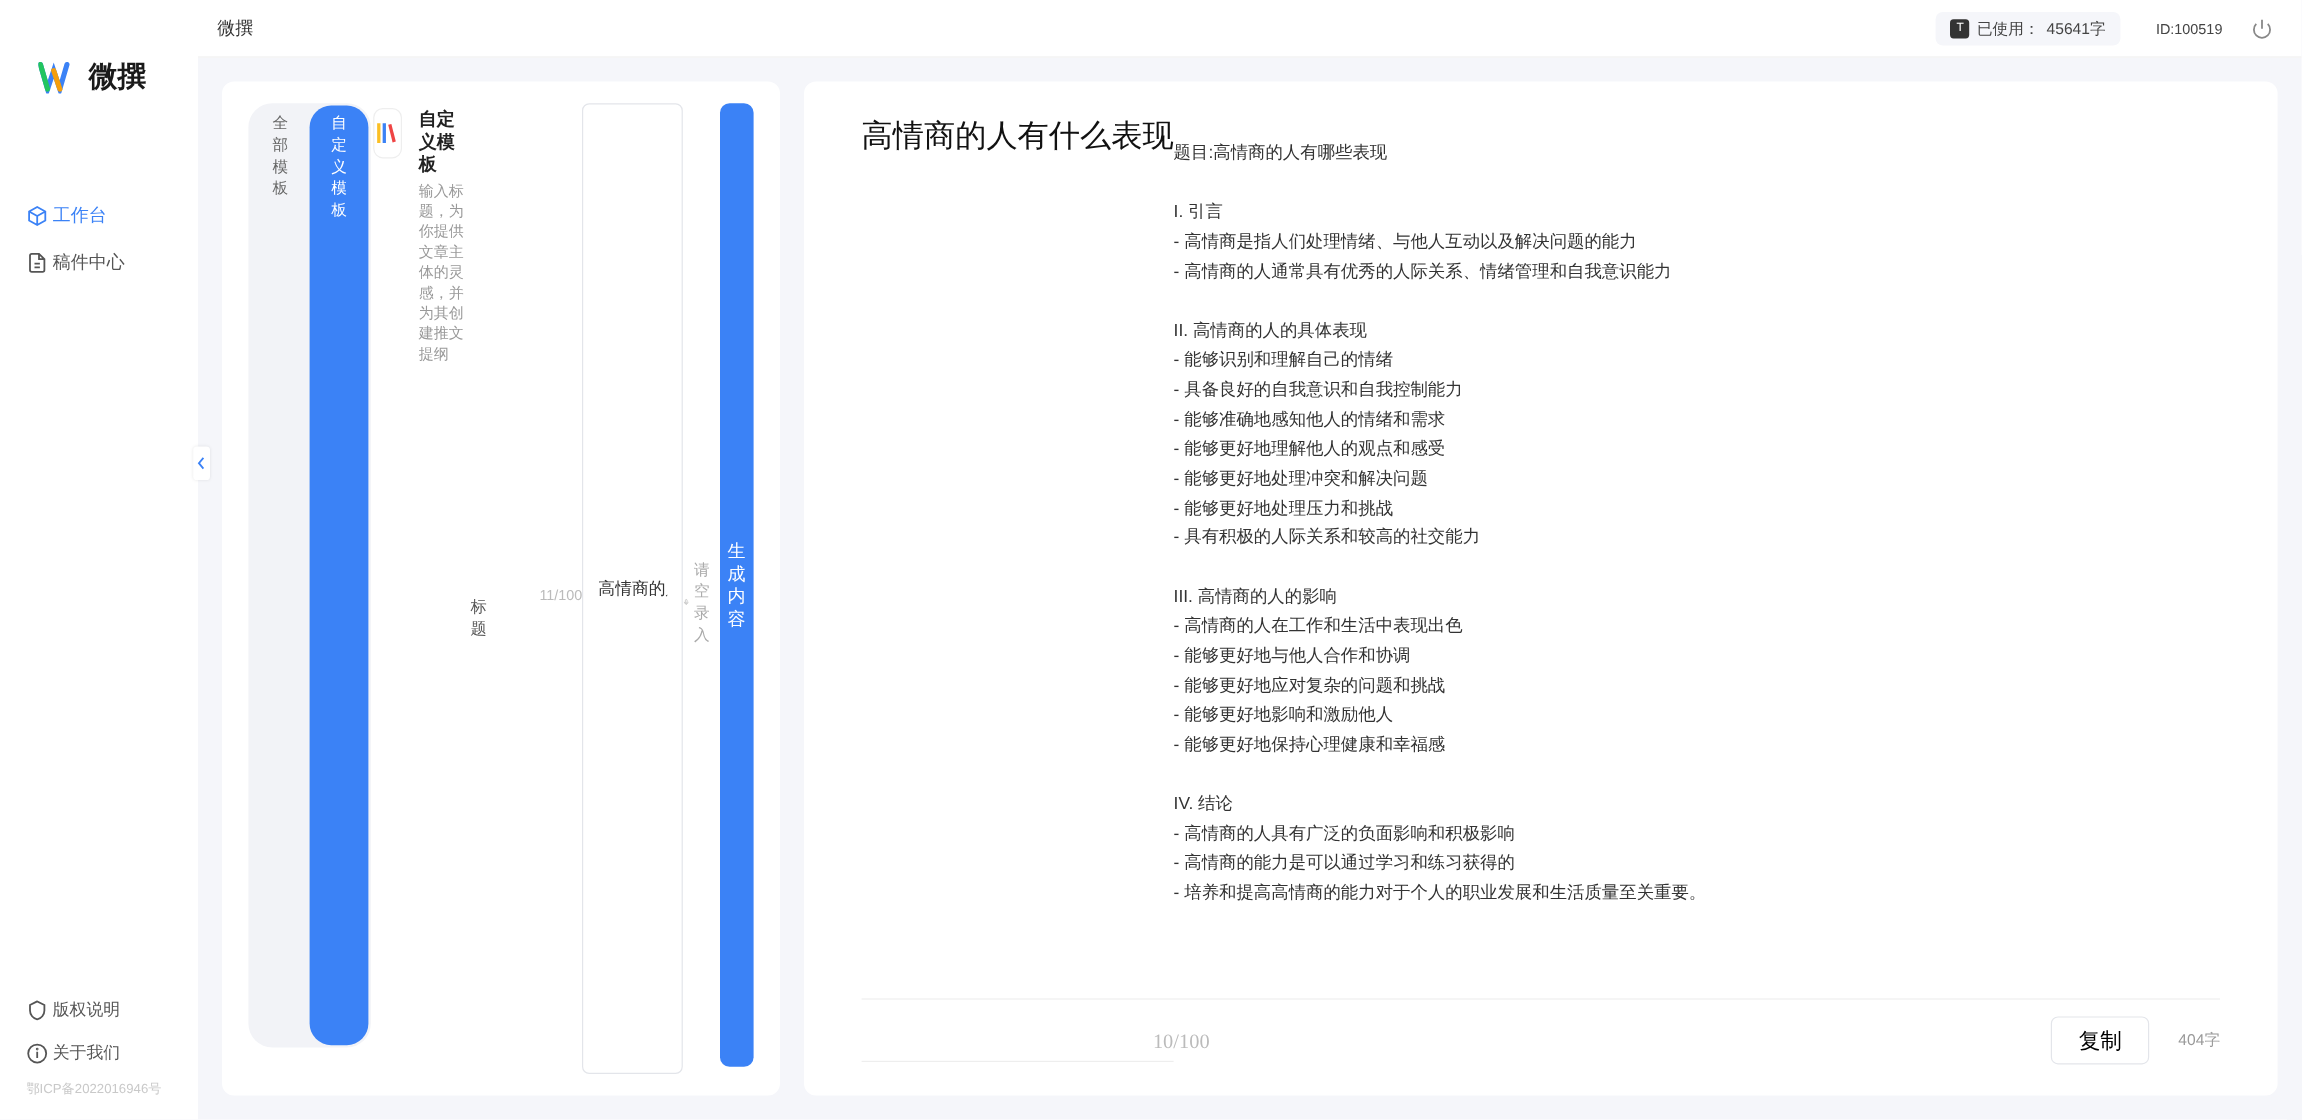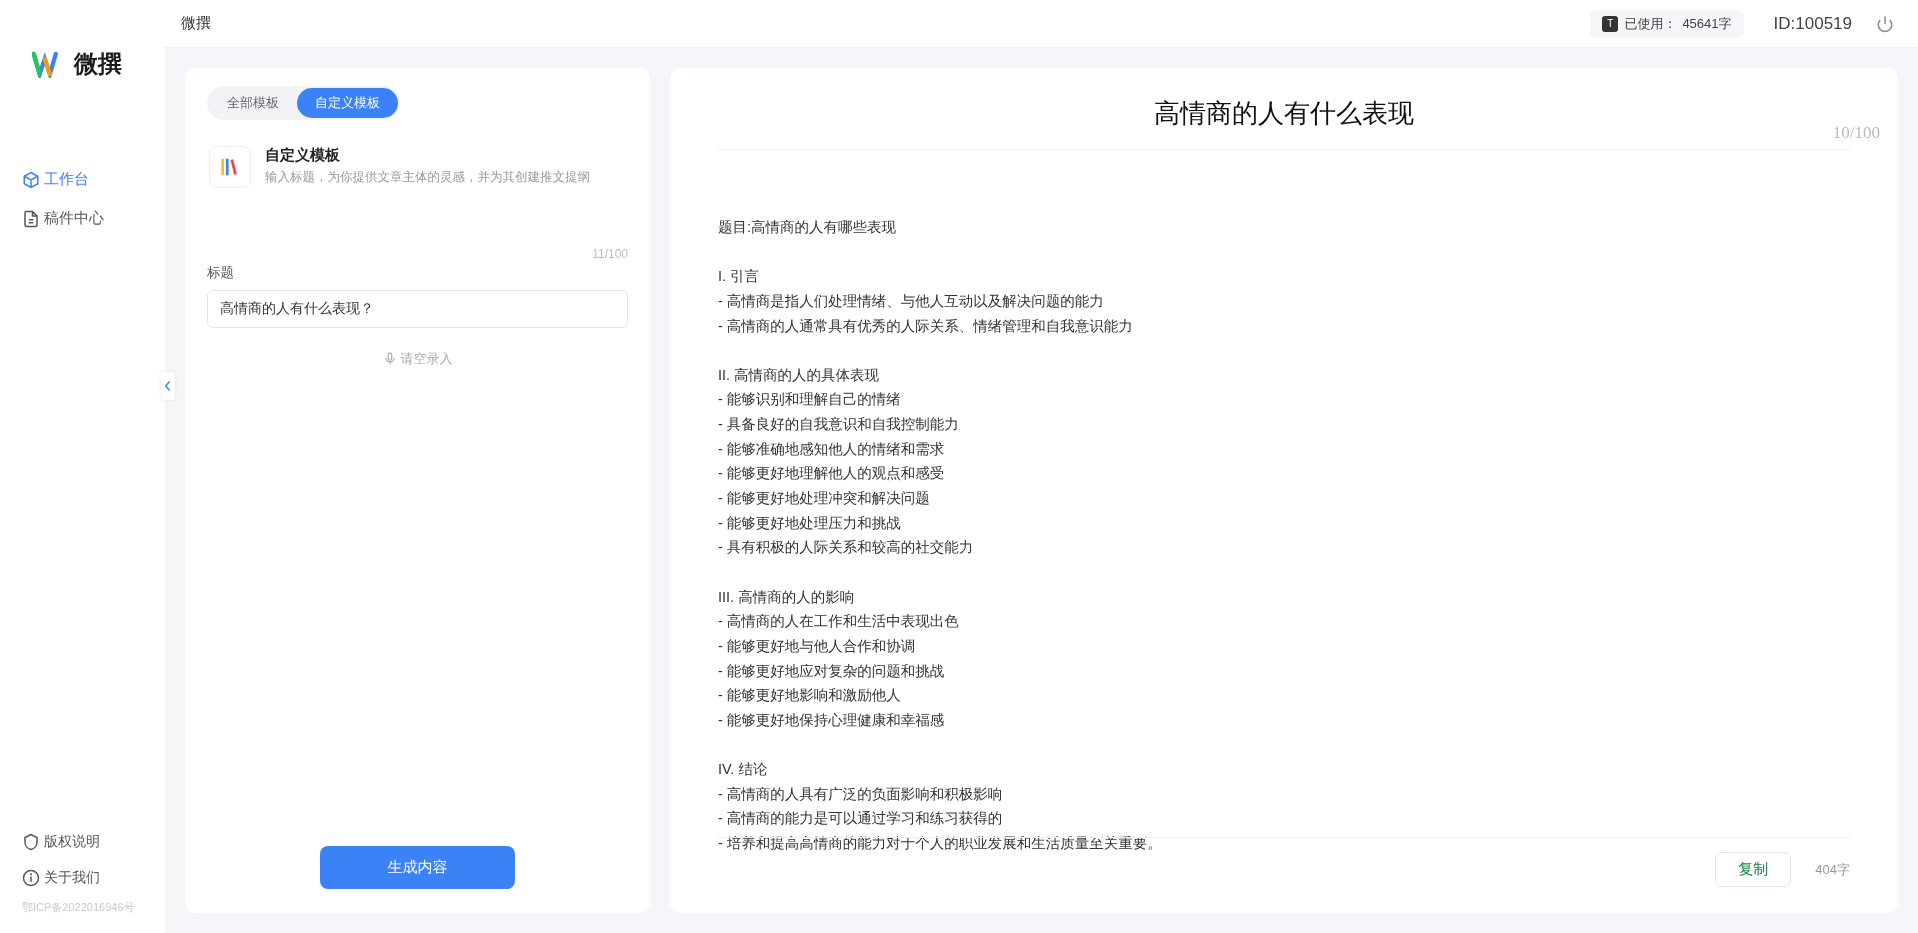--- a/index.html
+++ b/index.html
@@ -81,34 +81,34 @@
   padding: 5px 12px;
   font-size: 13px;
   color: #444;
   margin-right: 30px;
 }
 .usage-pill .badge {
   width: 16px; height: 16px; border-radius: 3px;
   background: #333; color: #fff; font-size: 10px;
   display: flex; align-items: center; justify-content: center;
 }
-.user-id { font-size: 17px; color: #444; margin-right: 24px; }
+.user-id { font-size: 12px; color: #444; margin-right: 24px; }
 .power-btn { width: 18px; height: 18px; cursor: pointer; color: #888; }
 
 
 .content { flex: 1; display: flex; gap: 20px; padding: 20px; }
 
 .panel {
   background: #fff;
   border-radius: 10px;
   display: flex;
-  flex-direction: column;
+  flex-direction: row;
 }
 .panel-left { width: 465px; padding: 18px 22px; }
-.panel-right { flex: 1; padding: 28px 48px; position: relative; gap: 45px; }
+.panel-right { flex: 1; padding: 28px 48px; position: relative; }
 
 
 .tab-row { display: flex; gap: 0; background: #f2f3f7; border-radius: 20px; width: fit-content; padding: 2px; margin-bottom: 22px; }
 .tab {
   padding: 6px 18px;
   font-size: 13px;
   border-radius: 18px;
   cursor: pointer;
   color: #666;
 }
@@ -198,22 +198,22 @@
   display: flex;
   justify-content: flex-end;
   align-items: center;
   gap: 24px;
 }
 .copy-btn {
   border: 1px solid #e3e5ea;
   background: #fff;
   border-radius: 6px;
   padding: 7px 22px;
-  font-size: 15px;
-  color: #15803d;
+  font-size: 18px;
+  color: #000000;
   cursor: pointer;
 }
 .word-count { font-size: 13px; color: #999; }
 </style>
 </head>
 <body>
 
 <div class="app">
 
   <aside class="sidebar">

